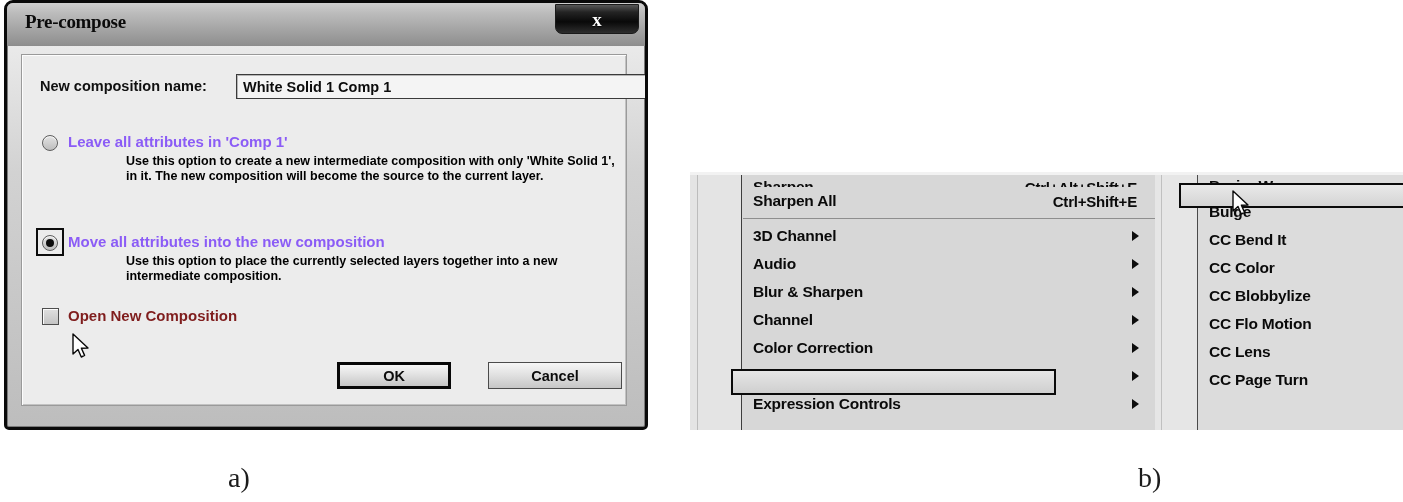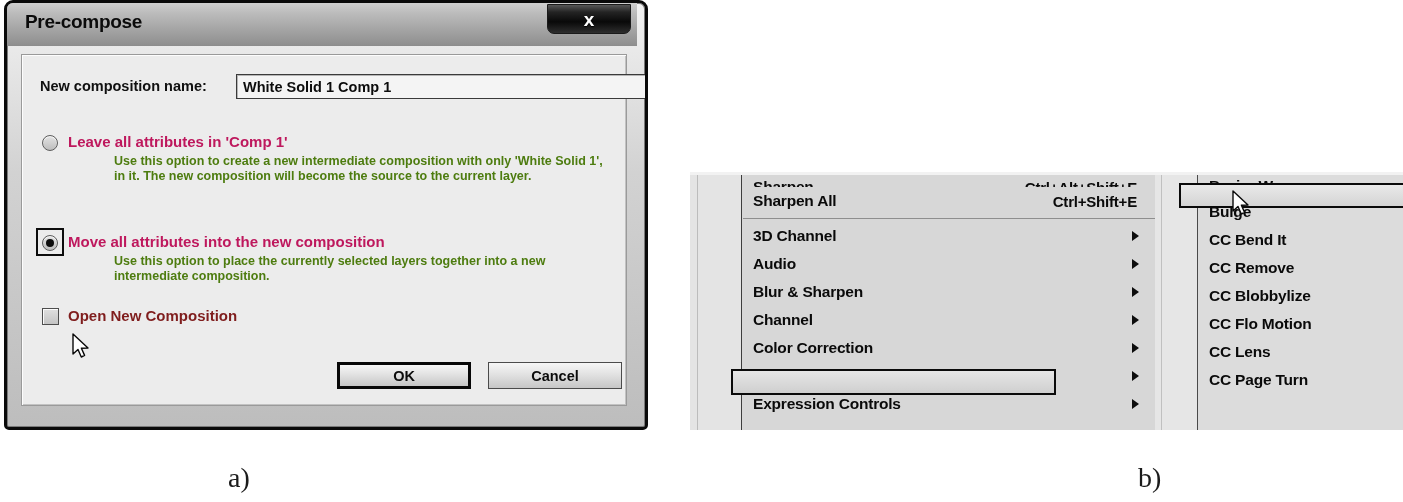--- a/index.html
+++ b/index.html
@@ -25,24 +25,25 @@
     height: 430px;
     box-sizing: border-box;
     border: 3px solid #0a0a0a;
     border-radius: 9px 9px 5px 5px;
     background: linear-gradient(180deg,#f2f2f2 0%, #d2d2d2 40%, #bdbdbd 100%);
     box-shadow: inset 0 0 0 1px #7a7a7a;
     overflow: hidden;
   }
   #titlebar {
     position: absolute;
-    left: 0; top: 0; right: 8px;
+    left: 0; top: 0; right: 0;
     height: 42px;
     background: linear-gradient(180deg,#cfcfcf 0%, #bdbdbd 22%, #a9a9a9 55%, #8f8f8f 100%);
     border-bottom: 1px solid #8d8d8d;
+    font-family: Liberation Serif, serif;
   }
   #titlebar-title {
     position: absolute;
     left: 18px;
     top: 8px;
     font-size: 19px;
     font-weight: 700;
     color: #0b0b0b;
     letter-spacing: -0.3px;
     white-space: nowrap;
@@ -152,31 +153,31 @@
     box-sizing: border-box;
     border: 2px solid #0c0c0c;
     background: transparent;
   }
   .option-title {
     position: absolute;
     left: 26px;
     top: 0px;
     font-size: 15px;
     font-weight: 700;
-    color: #be185d;
+    color: #8b5cf6;
     white-space: nowrap;
   }
   .option-desc {
     position: absolute;
-    left: 72px;
+    left: 84px;
     top: 21px;
     width: 496px;
     font-size: 12.5px;
     font-weight: 700;
-    color: #4d7c0f;
+    color: #000000;
     line-height: 15px;
   }
 
   #checkbox-row {
     position: absolute;
     left: 20px;
     top: 252px;
     width: 400px;
   }
   #checkbox-mark {
@@ -218,21 +219,21 @@
     display: flex;
     align-items: center;
     justify-content: center;
     font-size: 14.5px;
     font-weight: 700;
     color: #0c0c0c;
     cursor: pointer;
   }
   #ok-button {
     left: 315px;
-    width: 134px;
+    width: 114px;
     border: 3px solid #080808;
   }
   #cancel-button {
     left: 466px;
     width: 134px;
     border: 1px solid #4b4b4b;
   }
 
   
   #menu-region {
@@ -539,21 +540,21 @@
       <div class="sub-row">
         <span class="sub-label">Bezier Warp</span>
       </div>
       <div class="sub-row">
         <span class="sub-label">Bulge</span>
       </div>
       <div class="sub-row">
         <span class="sub-label">CC Bend It</span>
       </div>
       <div class="sub-row">
-        <span class="sub-label">CC Remove</span>
+        <span class="sub-label">CC Color</span>
       </div>
       <div class="sub-row">
         <span class="sub-label">CC Blobbylize</span>
       </div>
       <div class="sub-row">
         <span class="sub-label">CC Flo Motion</span>
       </div>
       <div class="sub-row">
         <span class="sub-label">CC Lens</span>
       </div>

